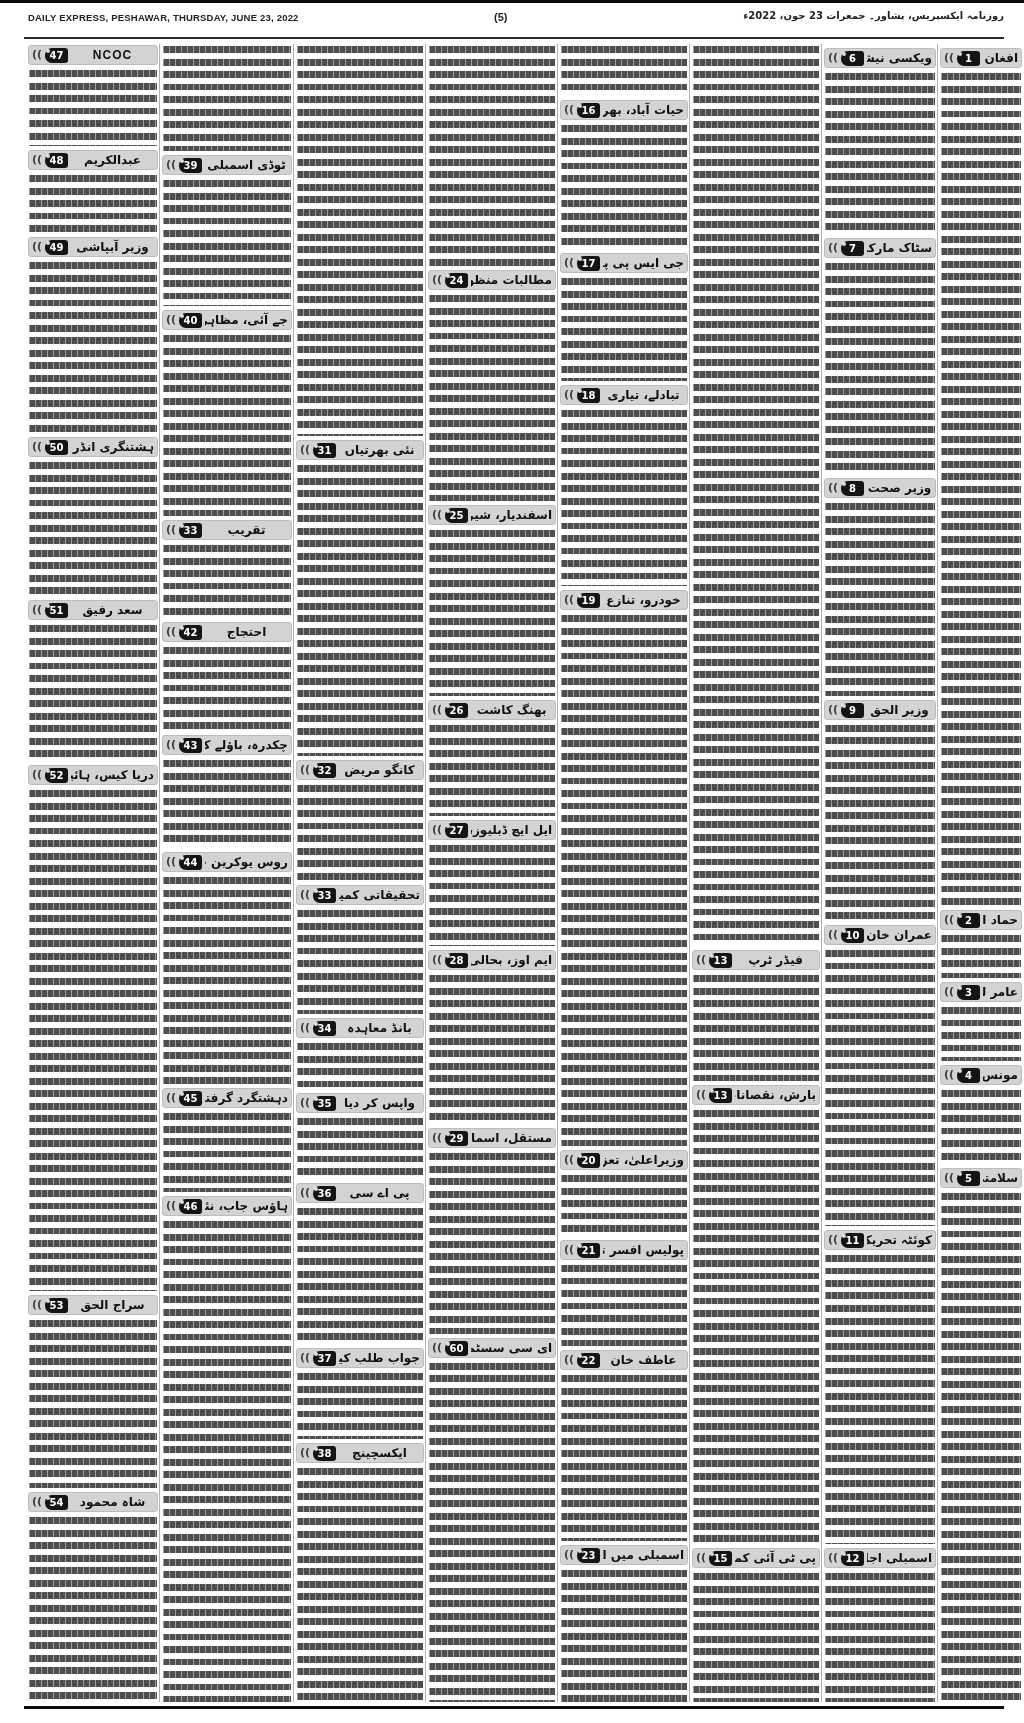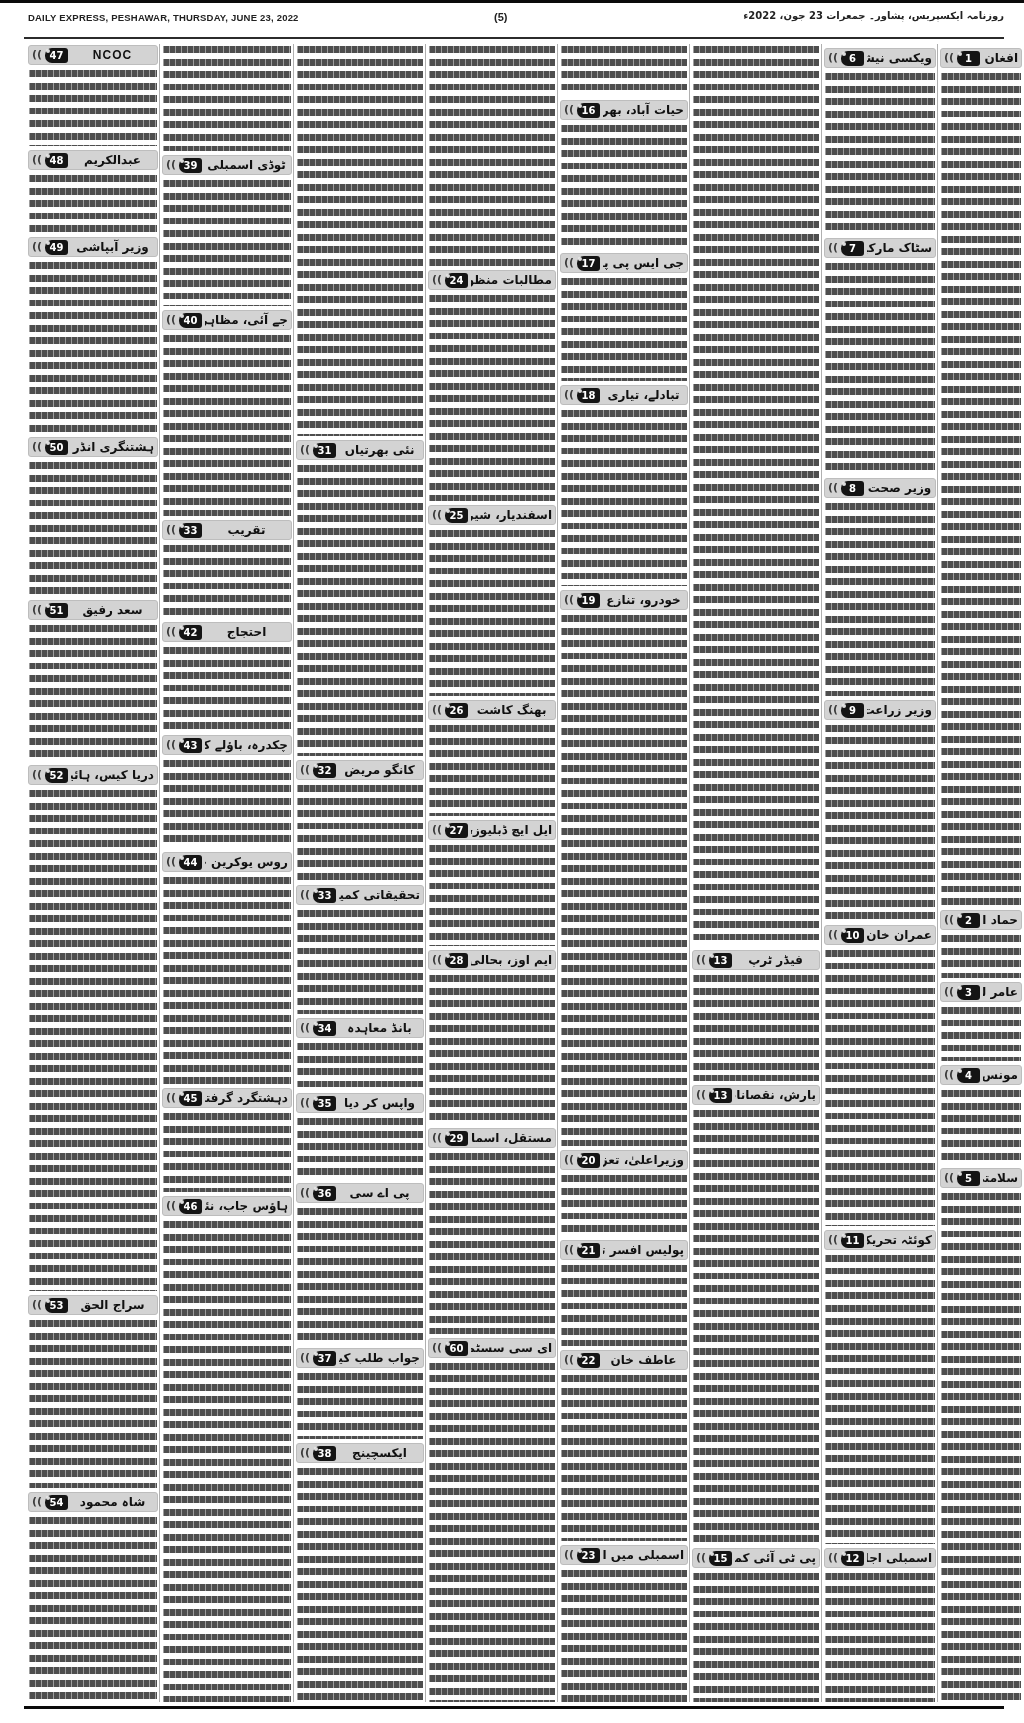--- a/index.html
+++ b/index.html
@@ -353,21 +353,21 @@
         <div class="body-block" style="top: 219px; height: 213px;"></div>
         <div class="bar" style="top: 436px;">
           <span class="paren">((</span>
           <span class="badge">8</span>
           <span class="bar-title">وزیر صحت</span>
         </div>
         <div class="body-block" style="top: 459px; height: 195px;"></div>
         <div class="bar" style="top: 658px;">
           <span class="paren">((</span>
           <span class="badge">9</span>
-          <span class="bar-title">وزیر زراعت</span>
+          <span class="bar-title">وزیر الحق</span>
         </div>
         <div class="body-block" style="top: 681px; height: 198px;"></div>
         <div class="bar" style="top: 883px;">
           <span class="paren">((</span>
           <span class="badge">10</span>
           <span class="bar-title">عمران خان</span>
         </div>
         <div class="body-block" style="top: 906px; height: 278px;"></div>
         <div class="bar" style="top: 1188px;">
           <span class="paren">((</span>

